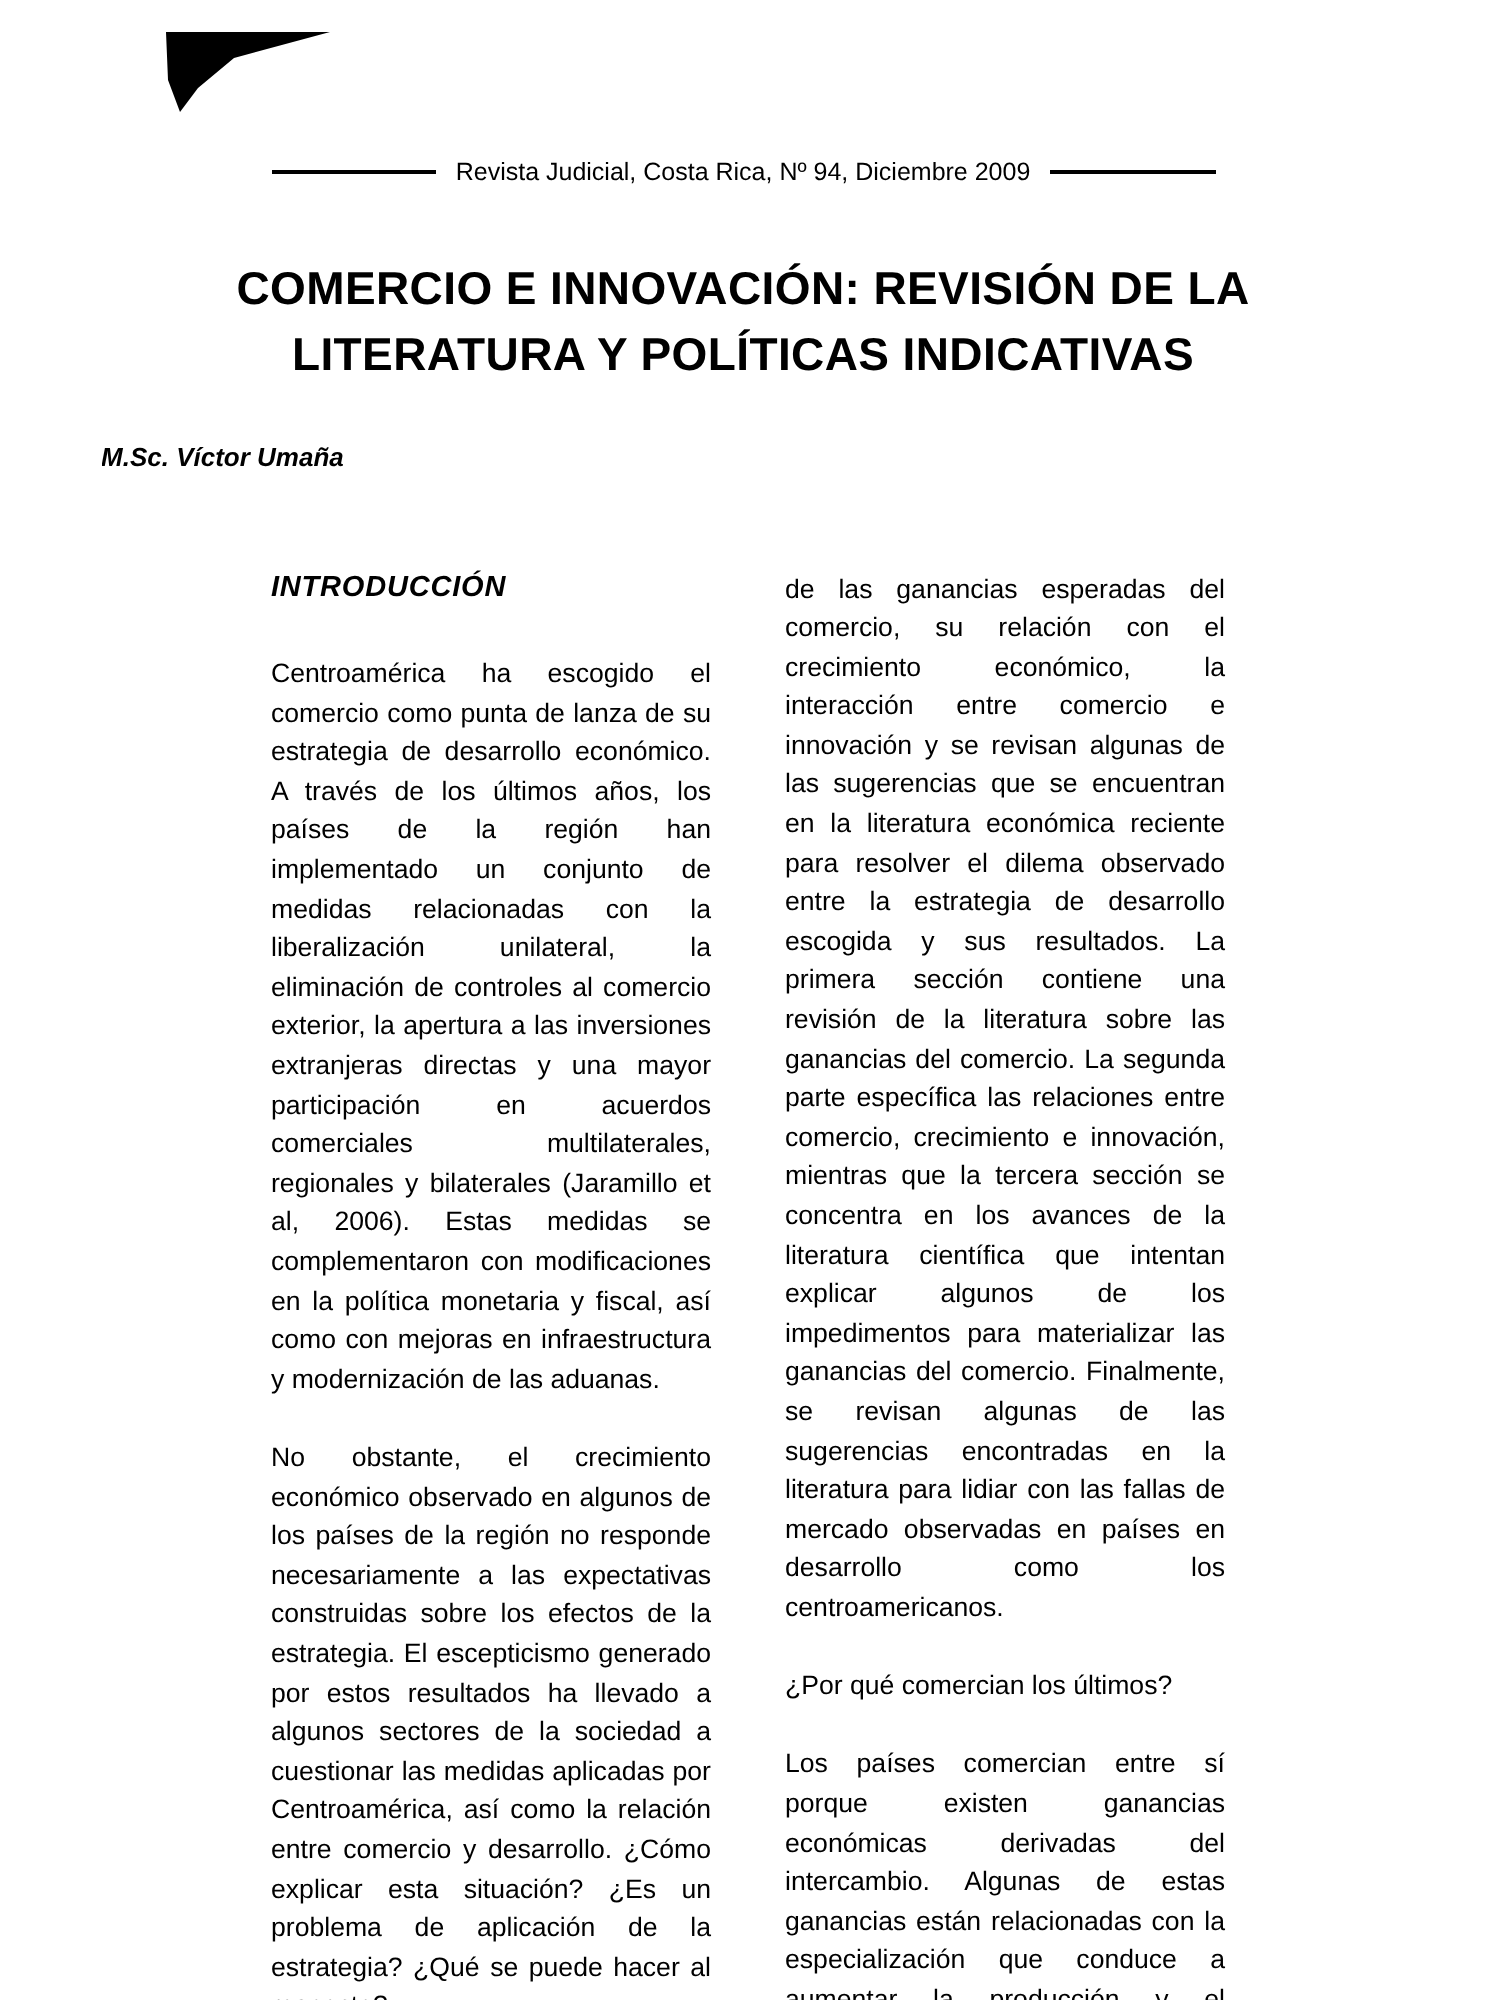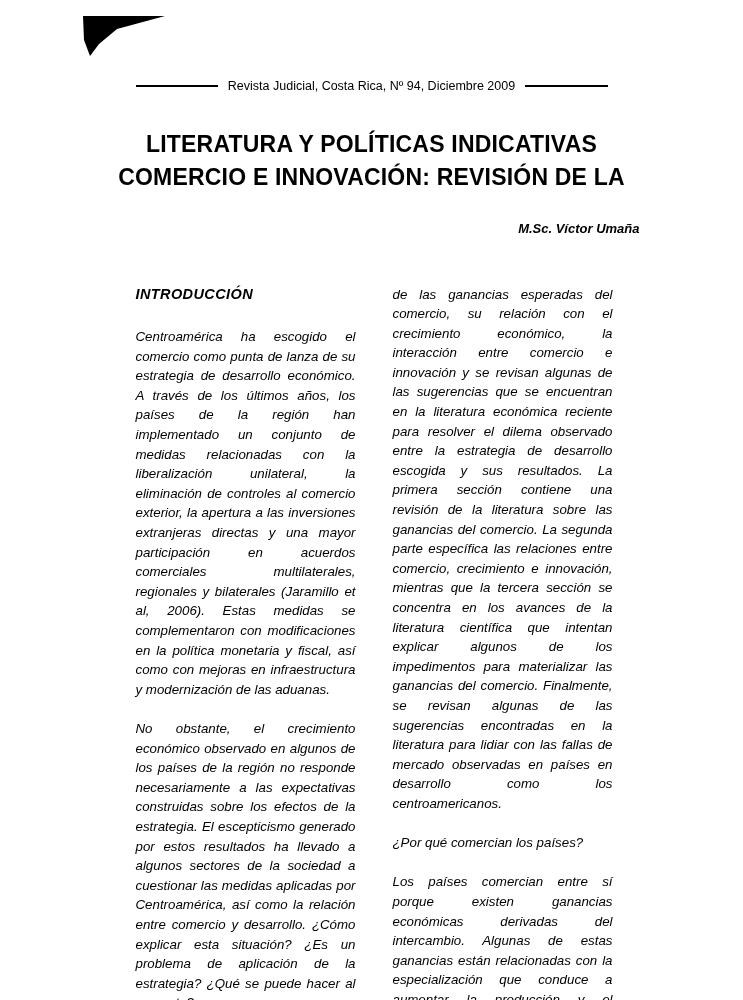--- a/index.html
+++ b/index.html
@@ -62,21 +62,21 @@
     font-size: 23px;
     font-weight: bold;
     line-height: 33px;
     letter-spacing: 0.2px;
     color: #000000;
   }
 
   
   .author-block {
     margin: 26px 53px 0 0;
-    text-align: right;
+    text-align: left;
     font-style: italic;
     font-weight: bold;
     font-size: 13px;
     line-height: 18.5px;
     color: #000000;
   }
 
   
   .columns {
     display: flex;
@@ -95,60 +95,59 @@
     font-style: italic;
     font-weight: bold;
     font-size: 14.5px;
     letter-spacing: 0.4px;
     margin-bottom: 23px;
     text-align: left;
     color: #000000;
   }
   .column p {
     margin-bottom: 19.6px;
-    font-style: italic;
   }
   .column p:last-child { margin-bottom: 0; }
   .question-line { text-align: left; }
 </style>
 </head>
 <body>
 
 <div class="page">
 
   <svg class="artifact-top-left" viewBox="0 0 86 42" xmlns="http://www.w3.org/2000/svg">
     <polygon points="2,0 84,0 36,13 18,28 9,40 3,24" fill="#000000"></polygon>
   </svg>
 
   <div class="journal-header">
     <div class="header-rule"></div>
     <div class="journal-header-text">Revista Judicial, Costa Rica, Nº 94, Diciembre 2009</div>
     <div class="header-rule"></div>
   </div>
 
   <h1 class="article-title">
+    <div>COMERCIO E INNOVACIÓN: REVISIÓN DE LA</div>
     <div>LITERATURA Y POLÍTICAS INDICATIVAS</div>
-    <div>COMERCIO E INNOVACIÓN: REVISIÓN DE LA</div>
   </h1>
 
   <div class="author-block">
     <div>M.Sc. Víctor Umaña</div>
   </div>
 
   <div class="columns">
 
     <div class="column">
       <h2 class="section-heading">INTRODUCCIÓN</h2>
       <p>Centroamérica ha escogido el comercio como punta de lanza de su estrategia de desarrollo económico. A través de los últimos años, los países de la región han implementado un conjunto de medidas relacionadas con la liberalización unilateral, la eliminación de controles al comercio exterior, la apertura a las inversiones extranjeras directas y una mayor participación en acuerdos comerciales multilaterales, regionales y bilaterales (Jaramillo et al, 2006). Estas medidas se complementaron con modificaciones en la política monetaria y fiscal, así como con mejoras en infraestructura y modernización de las aduanas.</p>
       <p>No obstante, el crecimiento económico observado en algunos de los países de la región no responde necesariamente a las expectativas construidas sobre los efectos de la estrategia. El escepticismo generado por estos resultados ha llevado a algunos sectores de la sociedad a cuestionar las medidas aplicadas por Centroamérica, así como la relación entre comercio y desarrollo. ¿Cómo explicar esta situación? ¿Es un problema de aplicación de la estrategia? ¿Qué se puede hacer al respecto?</p>
     </div>
 
     <div class="column">
       <p>de las ganancias esperadas del comercio, su relación con el crecimiento económico, la interacción entre comercio e innovación y se revisan algunas de las sugerencias que se encuentran en la literatura económica reciente para resolver el dilema observado entre la estrategia de desarrollo escogida y sus resultados. La primera sección contiene una revisión de la literatura sobre las ganancias del comercio. La segunda parte específica las relaciones entre comercio, crecimiento e innovación, mientras que la tercera sección se concentra en los avances de la literatura científica que intentan explicar algunos de los impedimentos para materializar las ganancias del comercio. Finalmente, se revisan algunas de las sugerencias encontradas en la literatura para lidiar con las fallas de mercado observadas en países en desarrollo como los centroamericanos.</p>
-      <p class="question-line">¿Por qué comercian los países?</p>
+      <p class="question-line">¿Por qué comercian los últimos?</p>
       <p>Los países comercian entre sí porque existen ganancias económicas derivadas del intercambio. Algunas de estas ganancias están relacionadas con la especialización que conduce a aumentar la producción y el consumo. Otras se dan por la posibilidad de vender en un mercado ampliado, al generarse economías de escala que permite a las empresas una reducción de sus costos promedios de producción y trasladarla al</p>
     </div>
 
   </div>
 
   <div class="artifact-bottom"></div>
 
 </div>
 
 </body></html>

